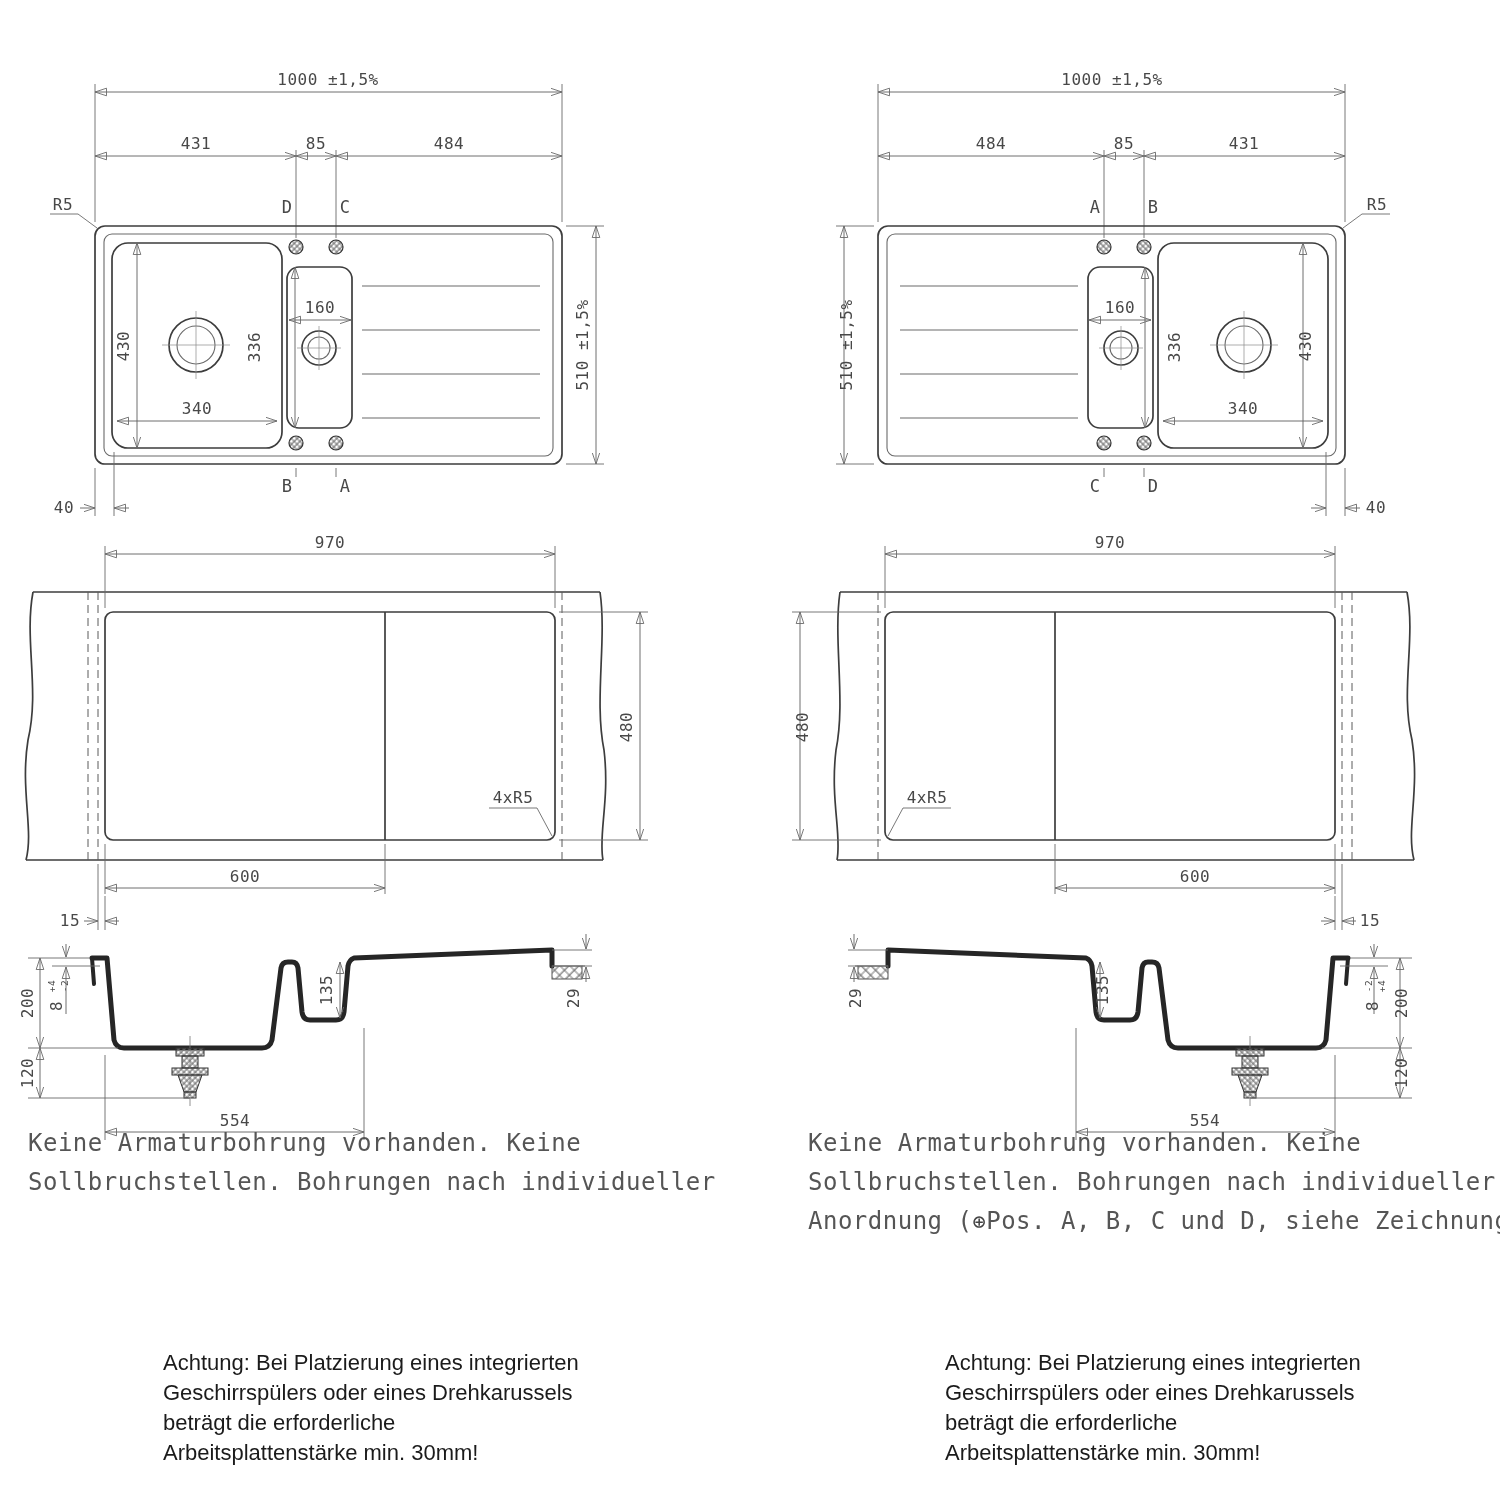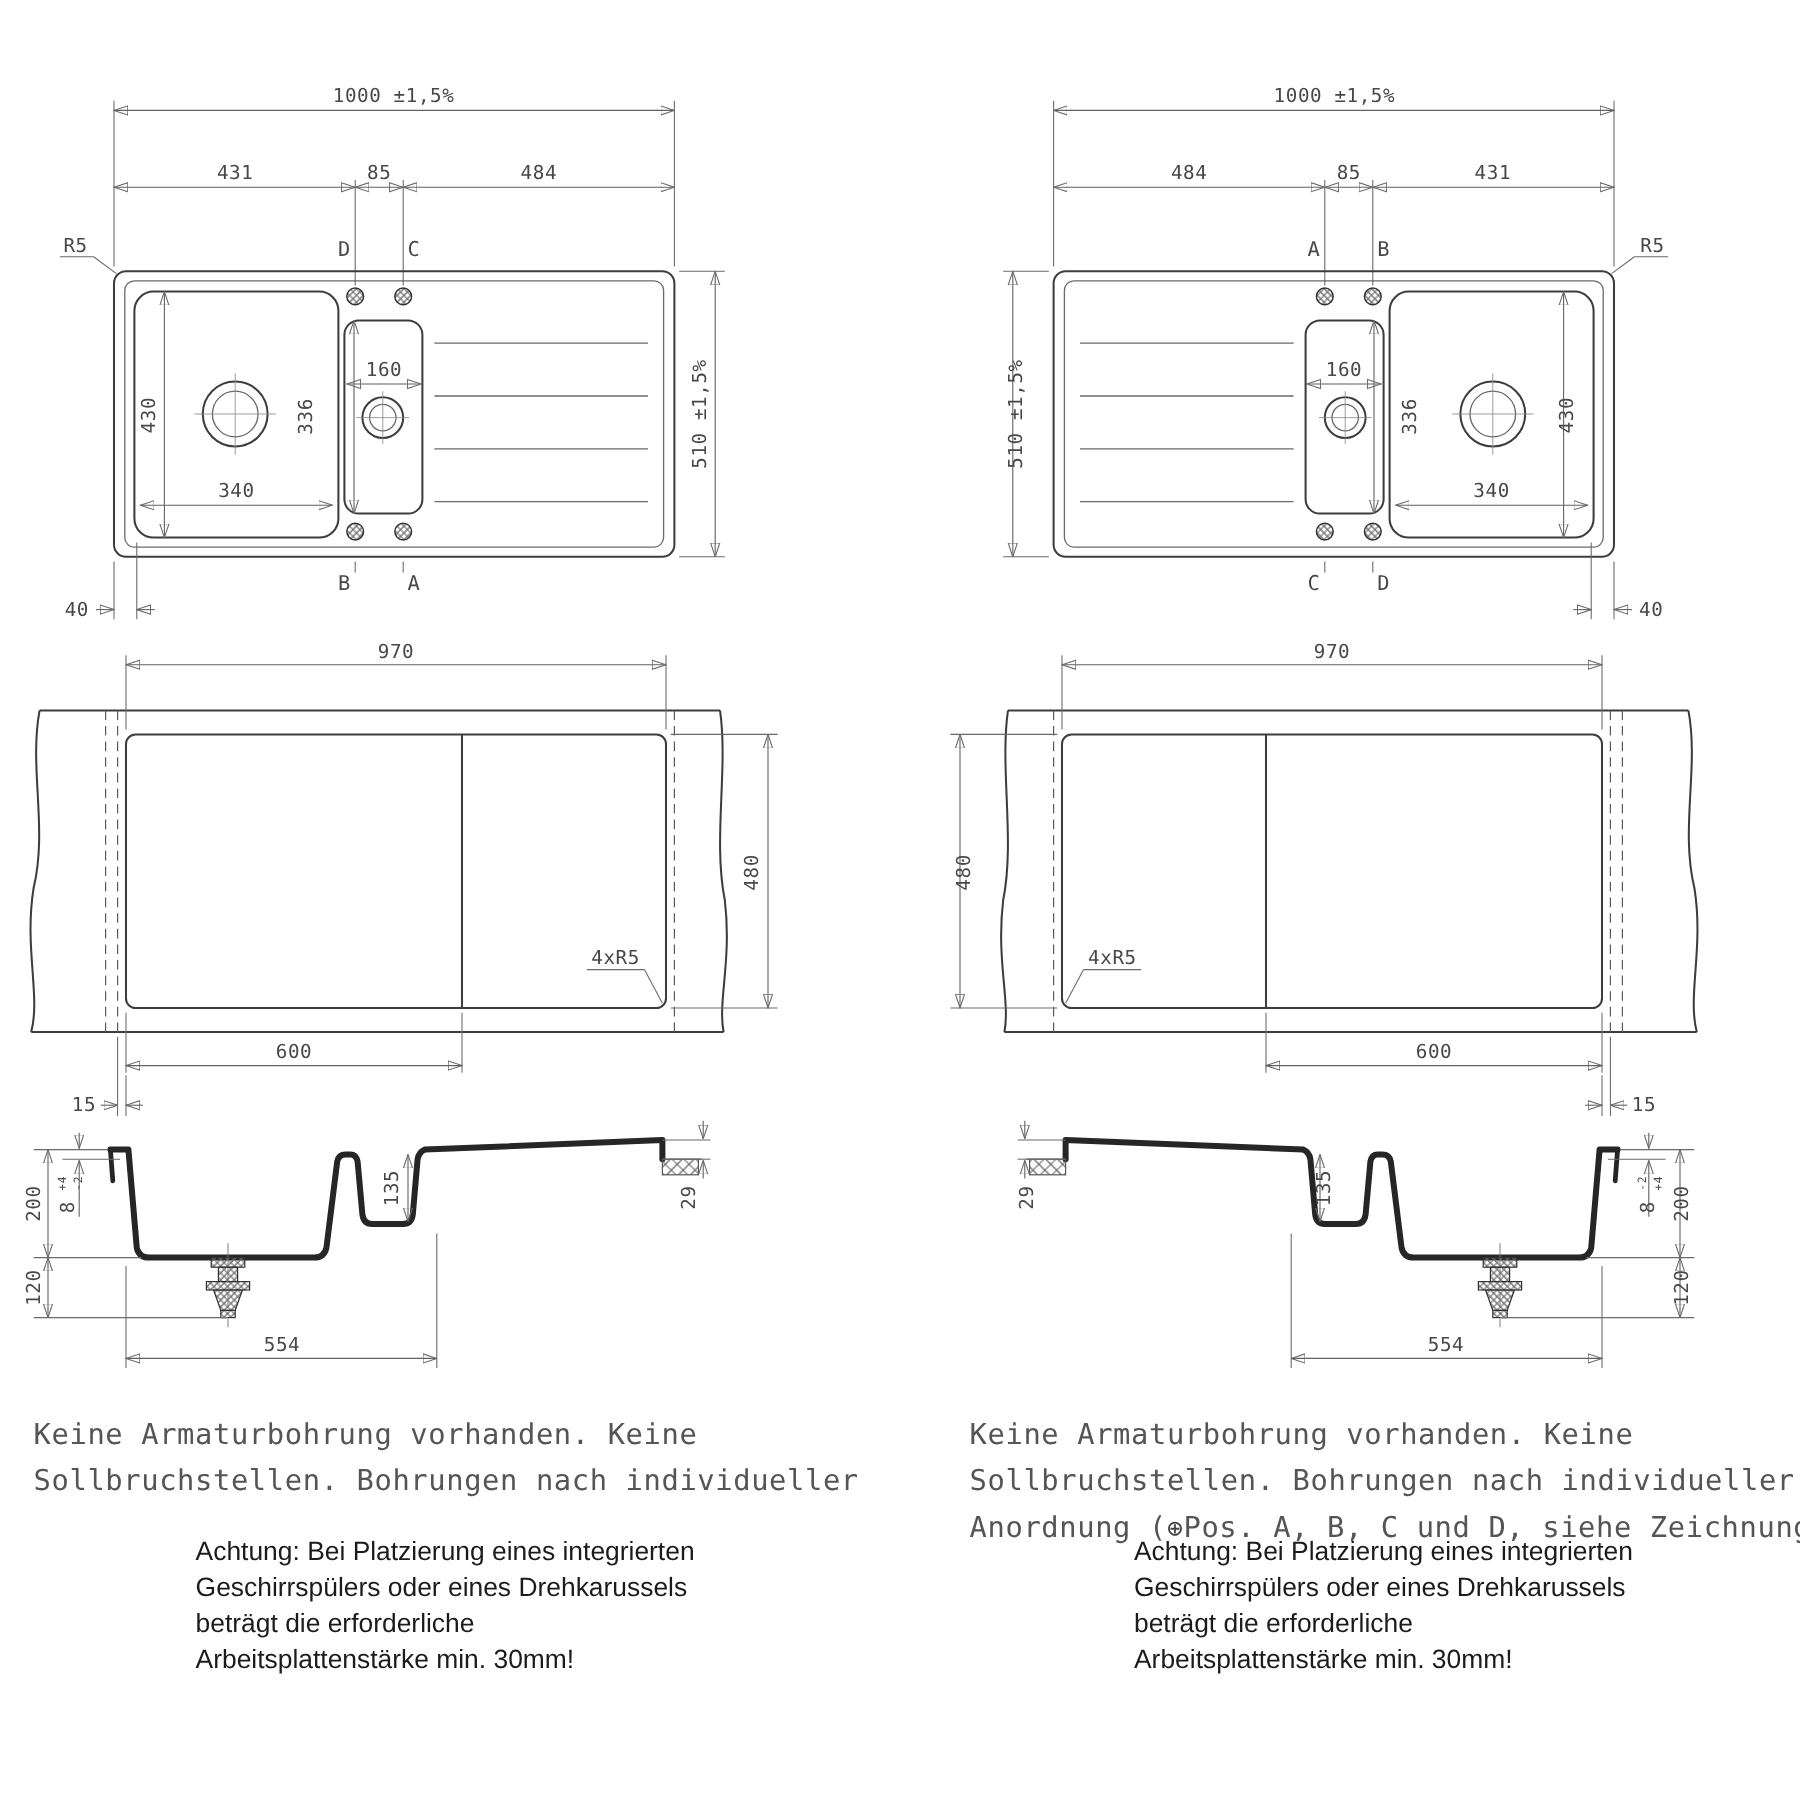--- a/index.html
+++ b/index.html
@@ -16,22 +16,22 @@
   svg .dash{stroke:#5a5a5a;stroke-width:1;stroke-dasharray:8 5}
   svg .center{stroke:#777;stroke-width:0.8;stroke-dasharray:12 3 3 3}
   svg .prof{stroke:#262626;stroke-width:5;stroke-linejoin:round;stroke-linecap:round}
   svg .prof2{stroke:#262626;stroke-width:4;stroke-linecap:round}
   svg .hole{fill:url(#h2);stroke:#333;stroke-width:1.2}
   svg .trap rect,svg .trap polygon{fill:url(#h2);stroke:#333;stroke-width:1}
   svg .slab{fill:url(#h1);stroke:#555;stroke-width:1}
   svg text{font-family:"DejaVu Sans Mono",monospace;font-size:16px;fill:#484848;text-anchor:middle;letter-spacing:0.5px;stroke:none}
   svg text.small{font-size:9.5px}
   svg text.lbl{font-size:17px}
-  .note{position:absolute;top:1176px;font-size:24px;line-height:39px;color:#555;letter-spacing:0.5px;white-space:nowrap}
-  .warn{position:absolute;top:1278px;font-family:"Liberation Sans",sans-serif;font-size:22px;line-height:30px;color:#1b1b1b;white-space:nowrap}
+  .note{position:absolute;top:1124px;font-size:24px;line-height:39px;color:#555;letter-spacing:0.5px;white-space:nowrap}
+  .warn{position:absolute;top:1348px;font-family:"Liberation Sans",sans-serif;font-size:22px;line-height:30px;color:#1b1b1b;white-space:nowrap}
   .posicon{font-size:22px;color:#444}
 </style>
 </head>
 <body>
 
 <div id="stage">
 
 <svg width="1500" height="1500" viewBox="0 0 1500 1500">
   <defs>
     <marker id="ma" markerWidth="12" markerHeight="12" viewBox="0 0 12 12" refX="11.5" refY="6" orient="auto-start-reverse" markerUnits="userSpaceOnUse">

